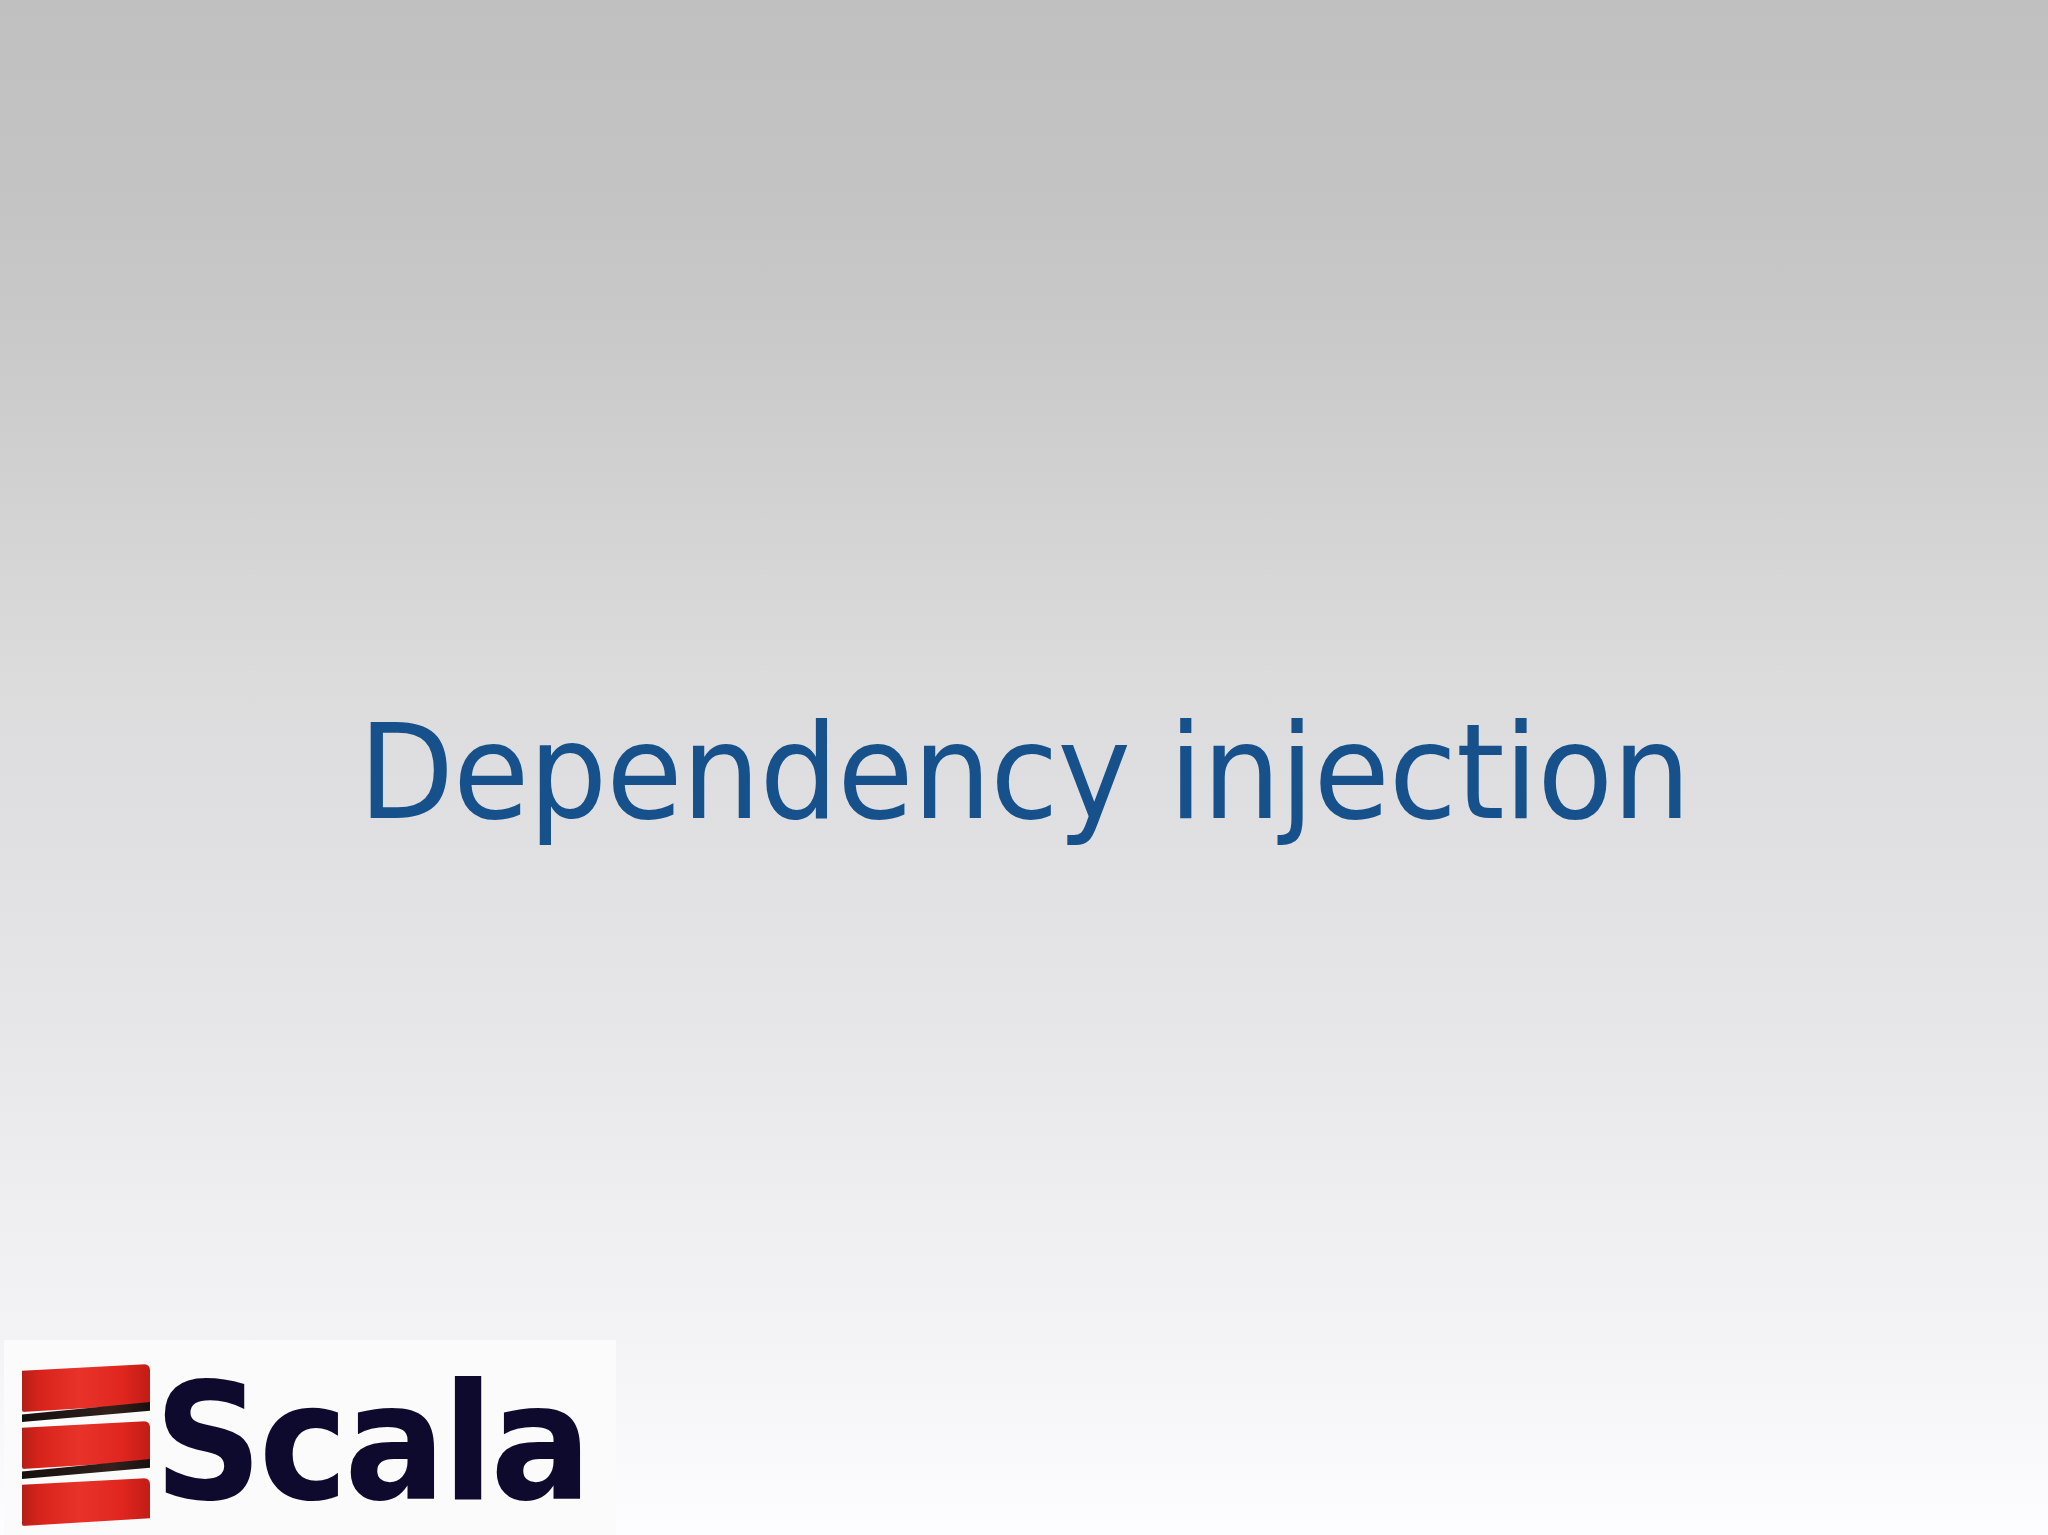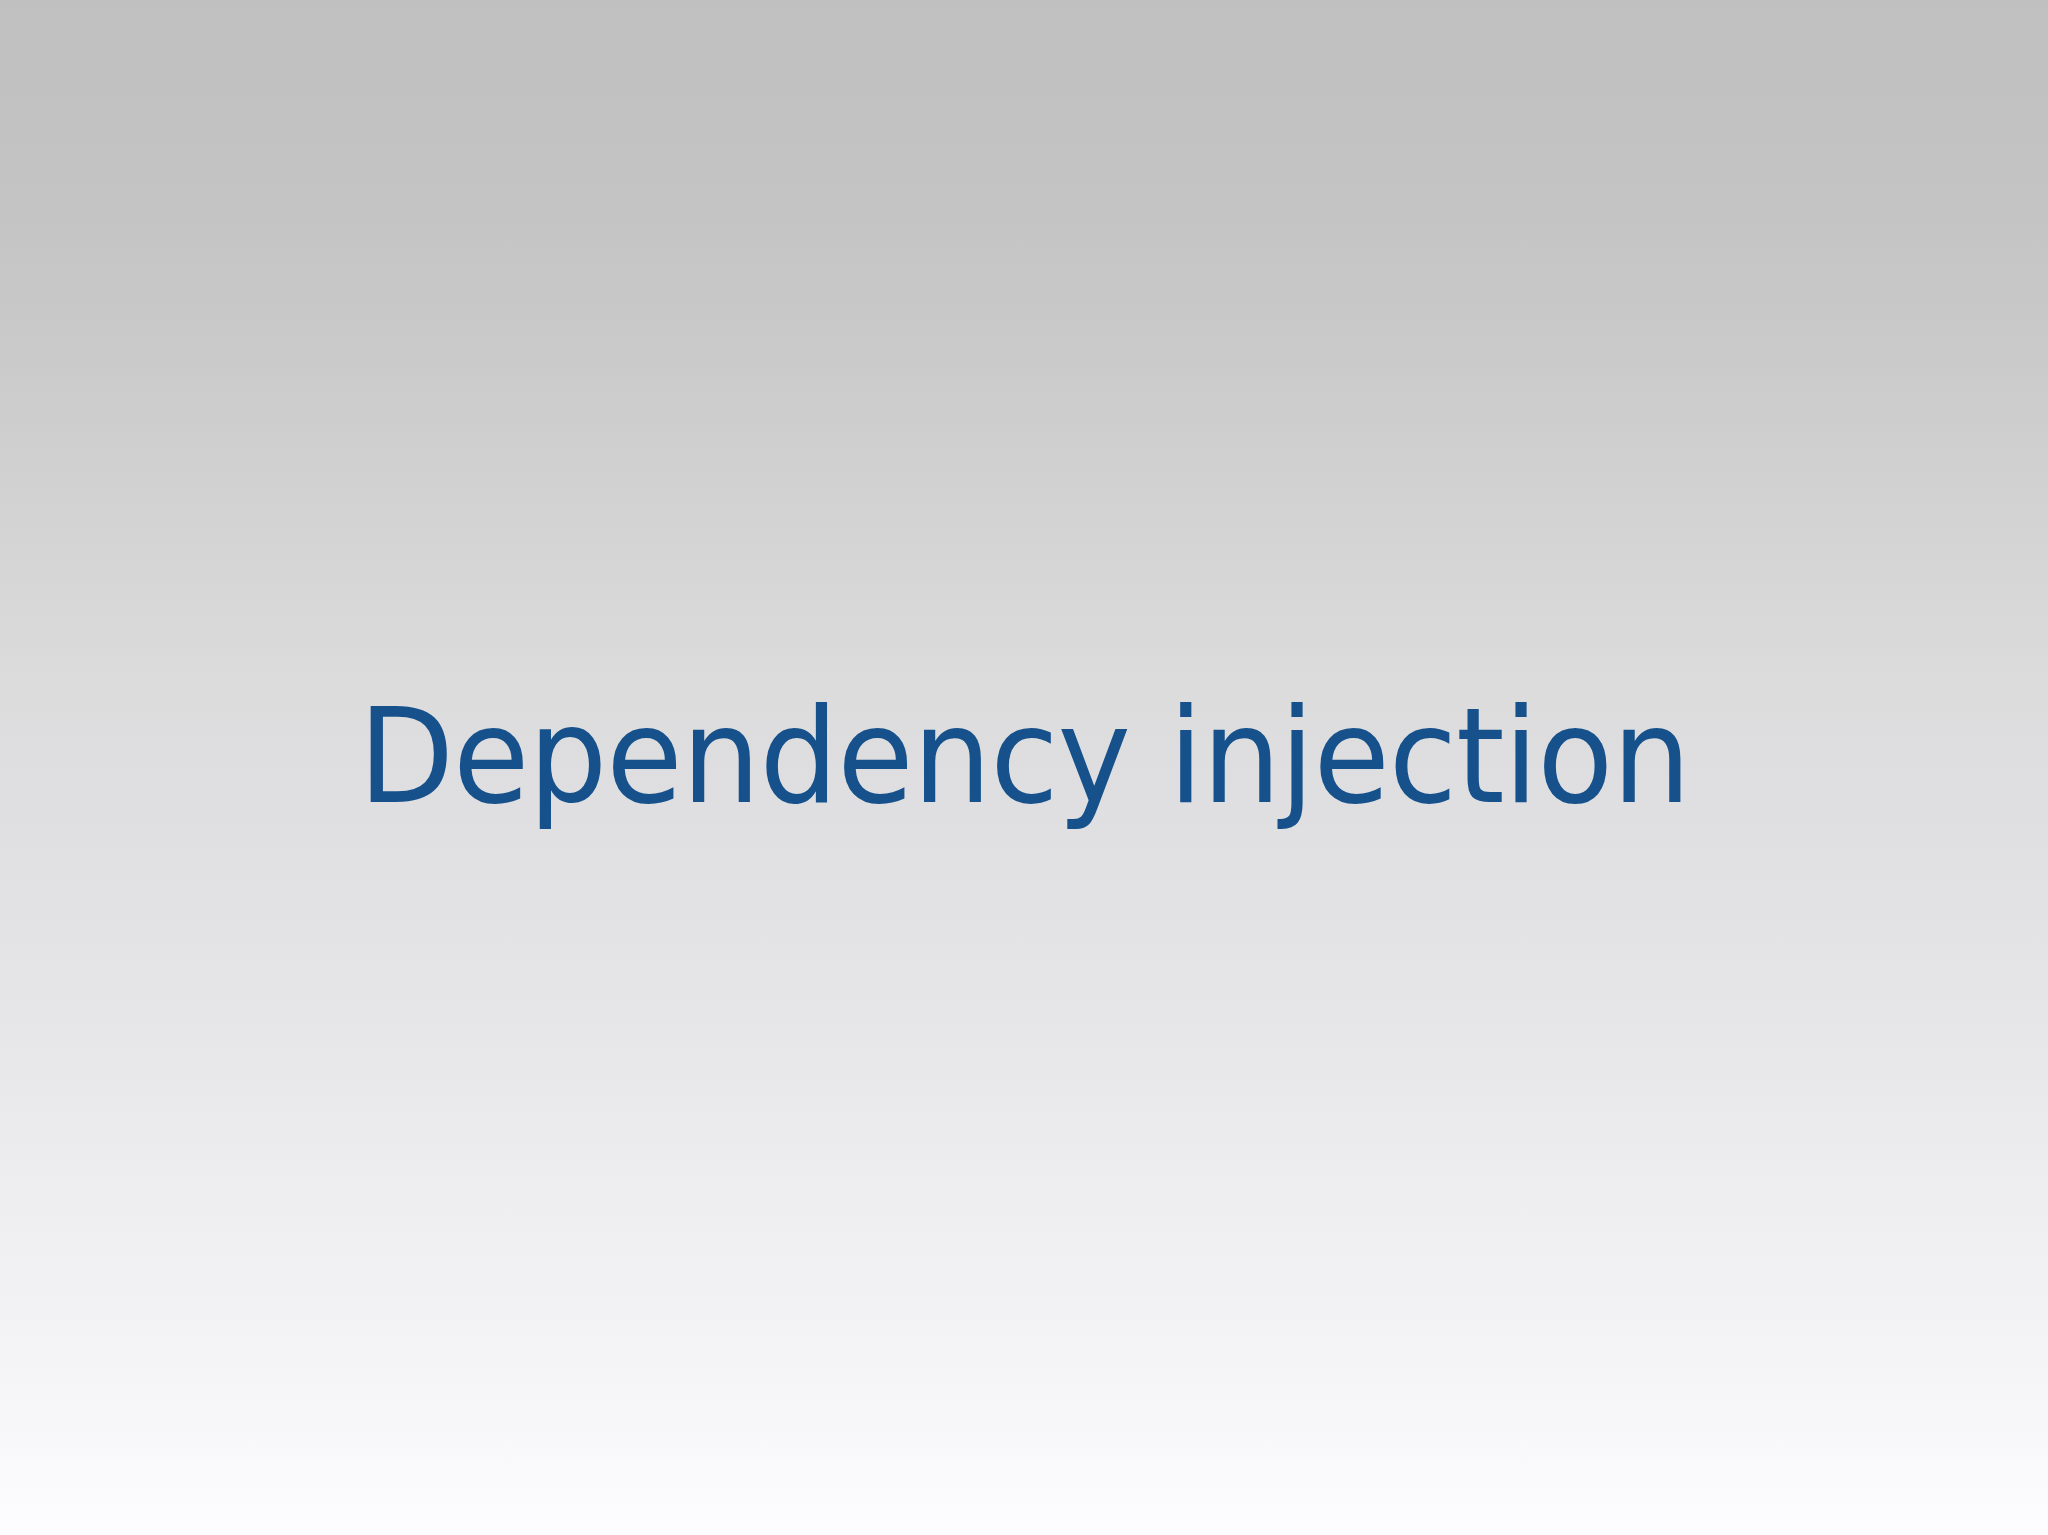--- a/index.html
+++ b/index.html
@@ -24,21 +24,21 @@
         #f3f2f5 87%,
         #f9f8fb 95%,
         #fdfcfe 100%);
     font-family: "DejaVu Sans", sans-serif;
   }
 
   
   #title-block {
     position: absolute;
     left: 0;
-    top: 690px;
+    top: 706px;
     width: 2048px;
     text-align: center;
   }
   #slide-title {
     display: inline-block;
     font-family: "DejaVu Sans", sans-serif;
     font-size: 132px;
     line-height: 1.0;
     font-weight: 400;
     letter-spacing: -1px;
@@ -113,14 +113,34 @@
 </style>
 </head>
 <body>
 
 <div id="slide">
 
   <div id="title-block">
     <div id="slide-title">Dependency injection</div>
   </div>
 
+  <div id="scala-logo">
+
+    <div id="scala-mark">
+      <div class="ribbon" id="ribbon-1">
+        <div class="bar"></div>
+        <div class="shade"></div>
+      </div>
+      <div class="ribbon" id="ribbon-2">
+        <div class="bar"></div>
+        <div class="shade"></div>
+      </div>
+      <div class="ribbon" id="ribbon-3">
+        <div class="bar"></div>
+
+      </div>
+    </div>
+
+    <div id="scala-wordmark">Scala</div>
+
+  </div>
 
 </div>
 
 </body></html>

